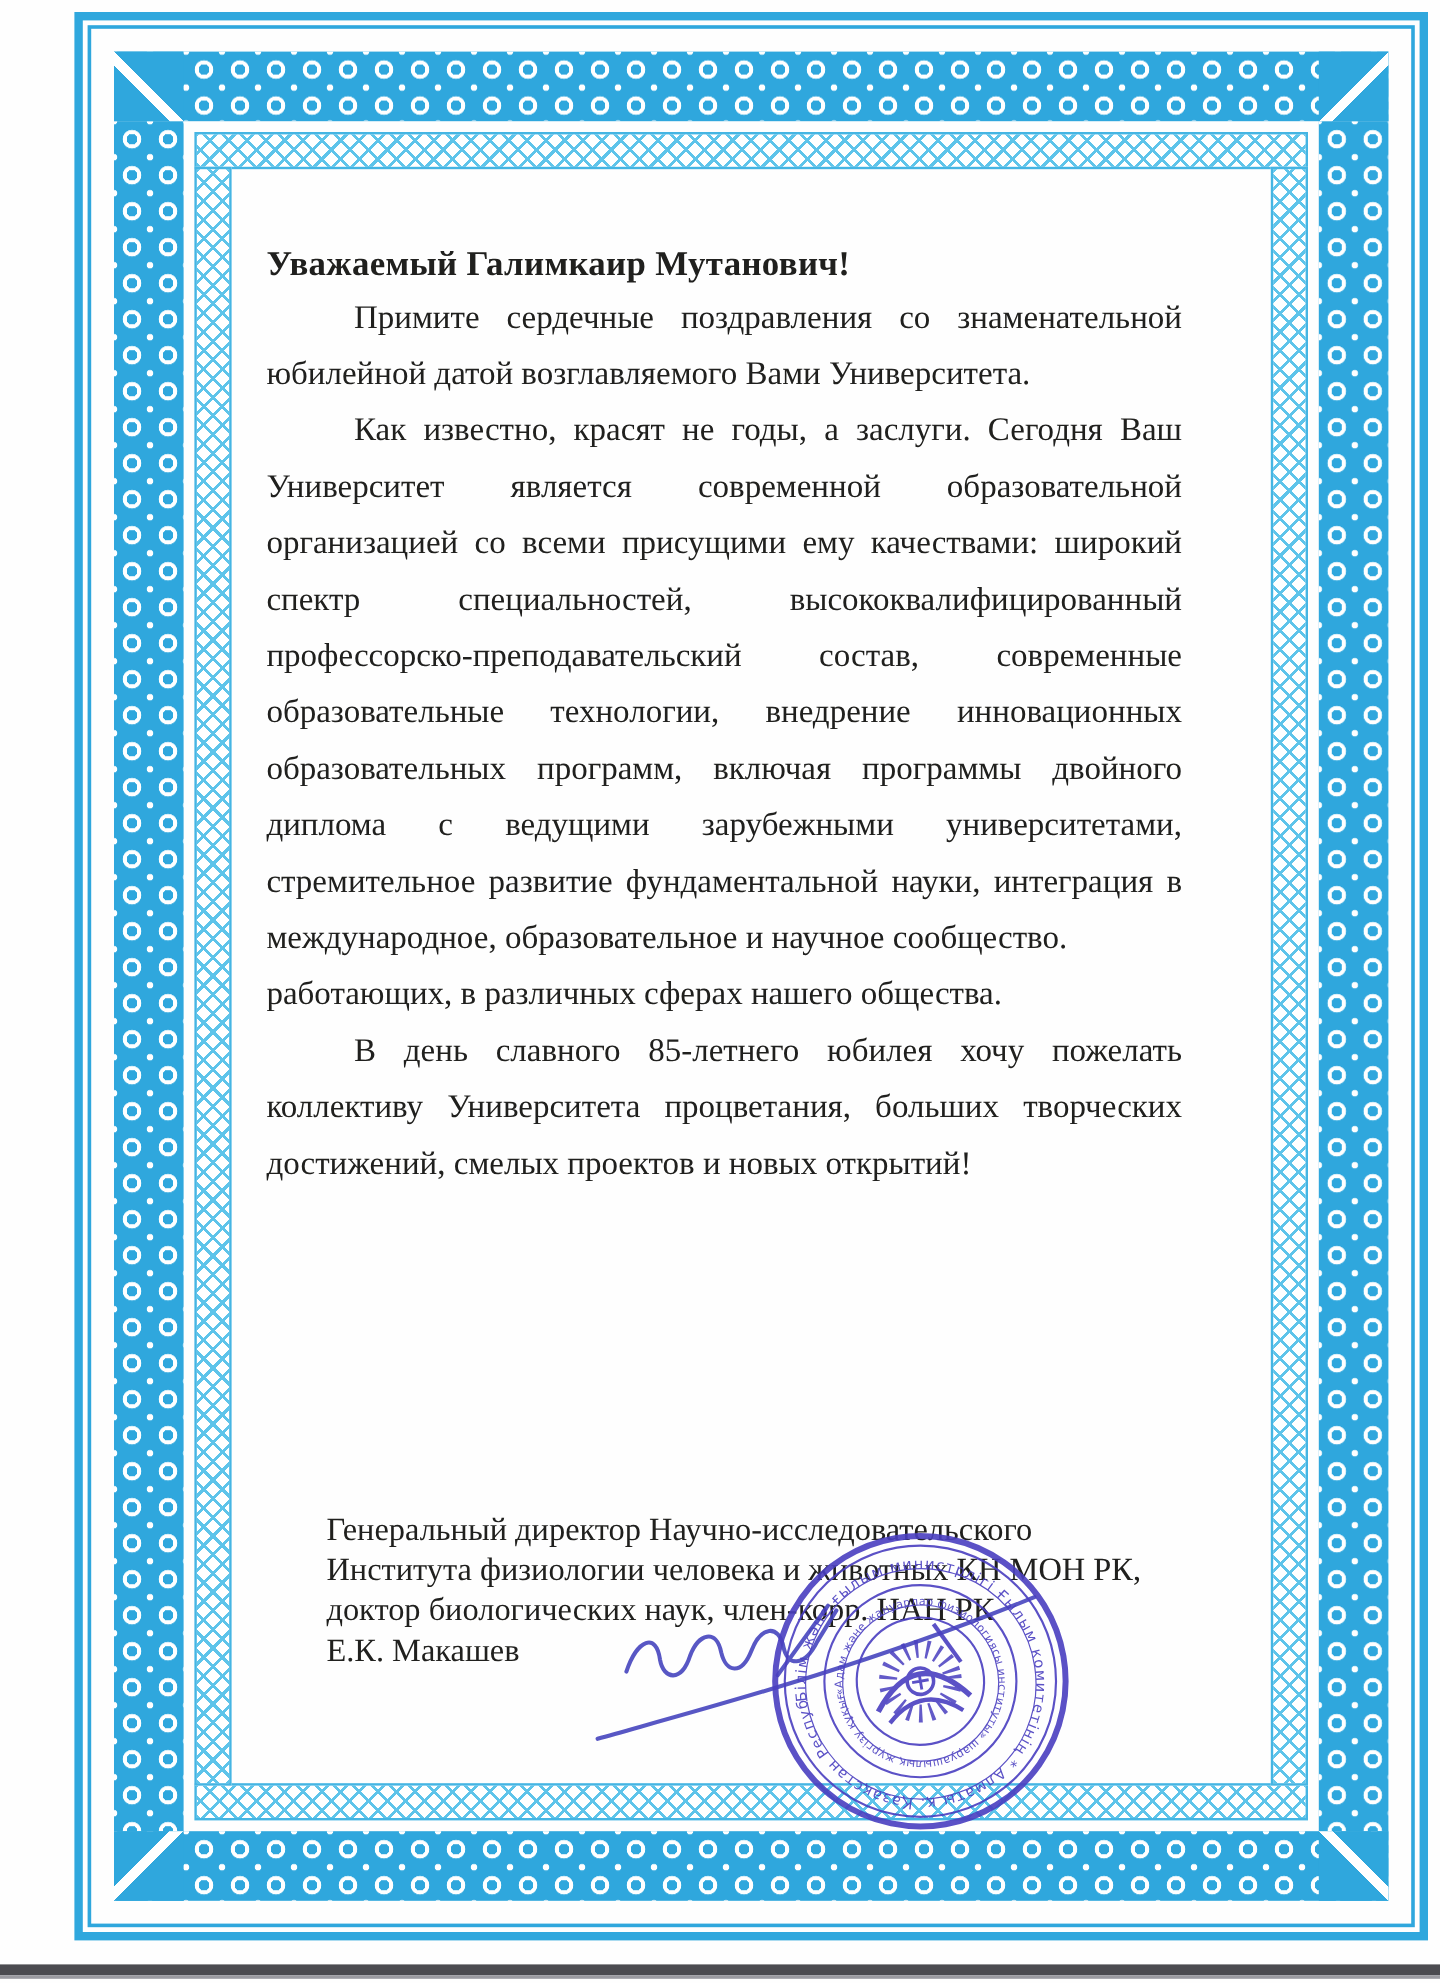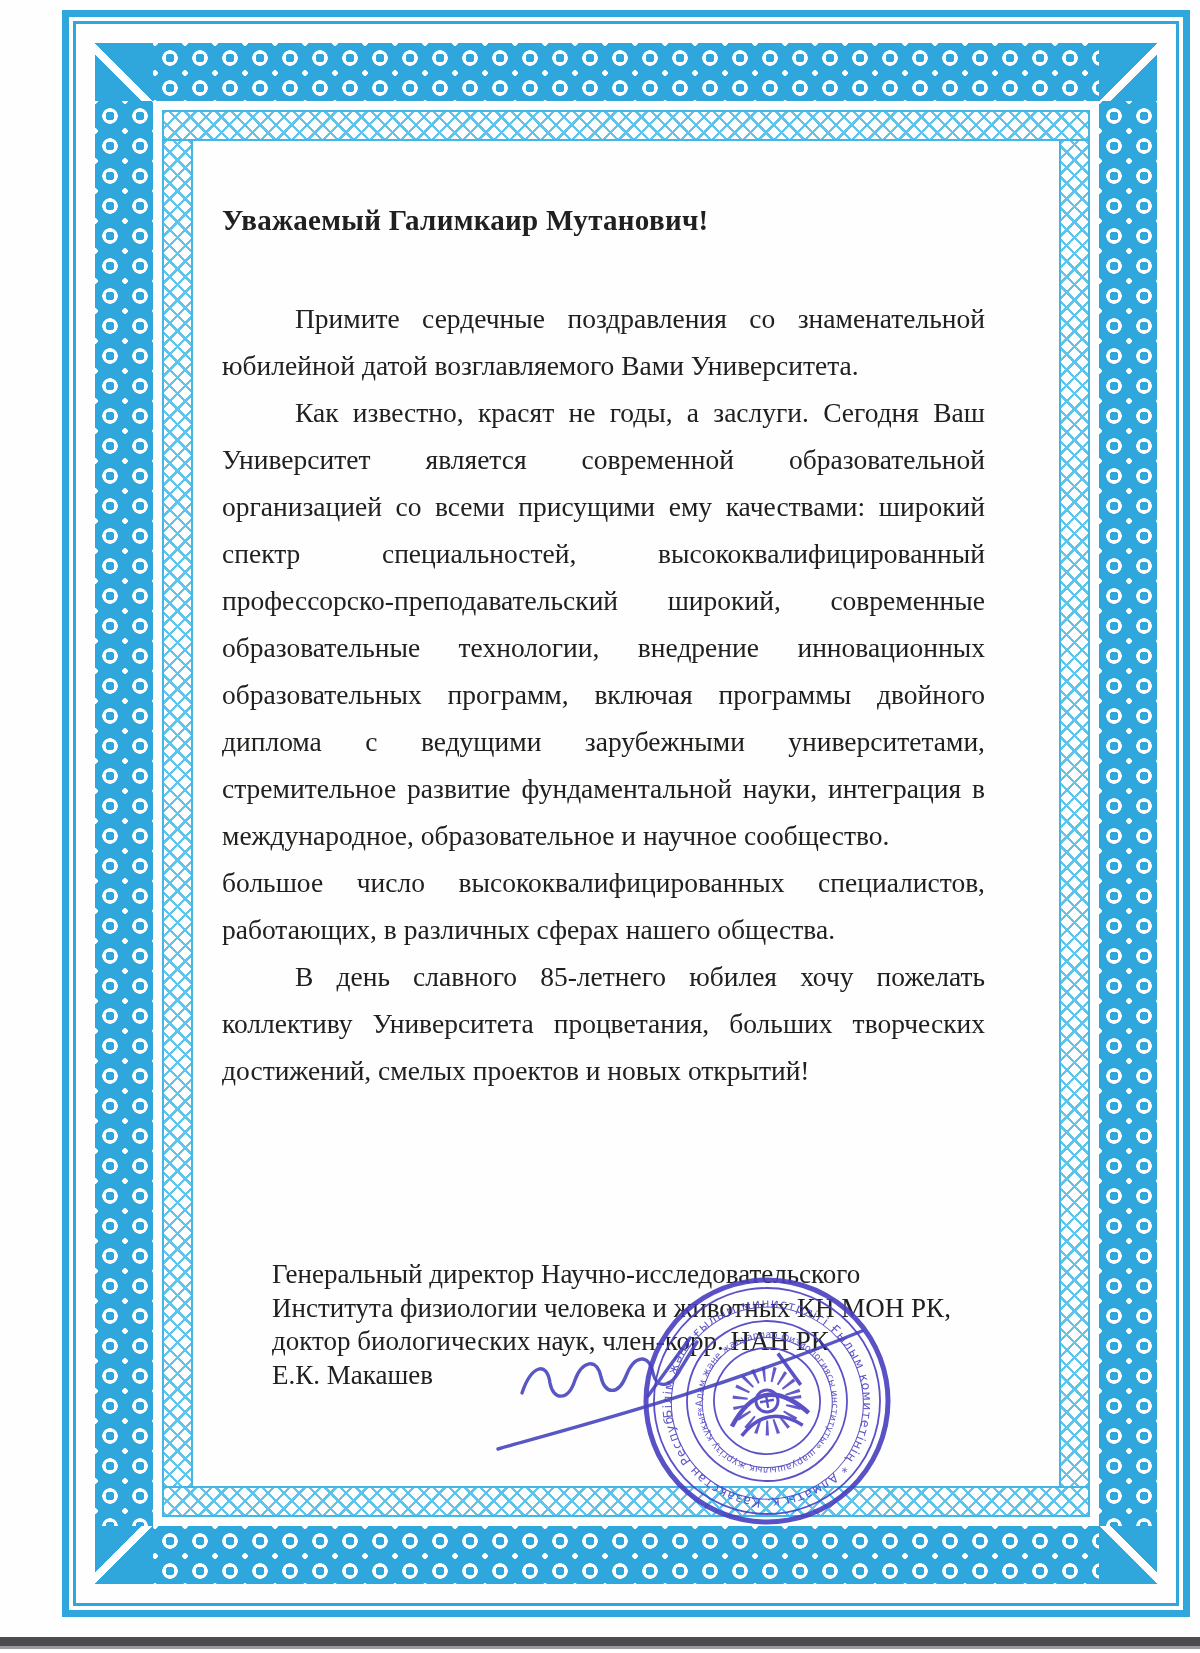--- a/index.html
+++ b/index.html
@@ -46,21 +46,21 @@
       repeating-linear-gradient(-45deg, var(--lattice) 0 2.4px, transparent 2.4px 11px);}
   .lattice.t{left:93px;right:93px;top:93px;height:31px;}
   .lattice.b{left:93px;right:93px;bottom:93px;height:31px;}
   .lattice.l{left:93px;top:122px;bottom:122px;width:31px;}
   .lattice.r{right:93px;top:122px;bottom:122px;width:31px;}
 
   
   .textblock{position:absolute;left:222px;top:182px;width:763px;}
   .title{font-weight:bold;font-size:29px;line-height:40px;text-align:left;
          margin-top:18px;padding-right:62px;letter-spacing:.3px;}
-  .bodytext{margin-top:55px;}
+  .bodytext{}
   .line{font-size:27.5px;height:47px;line-height:47px;
         text-align:justify;text-align-last:justify;white-space:nowrap;}
   .line.last{text-align-last:left;}
   .line.first{text-indent:73px;}
 
   .sigblock{position:absolute;left:272px;top:1258px;width:720px;}
   .sigline{font-size:27px;height:33.5px;line-height:33.5px;white-space:nowrap;}
 
   
   .inklayer{position:absolute;left:0;top:0;width:1200px;height:1653px;z-index:5;pointer-events:none;}
@@ -93,27 +93,26 @@
 
   <div class="textblock">
     <div class="title">Уважаемый Галимкаир Мутанович!</div>
     <div class="bodytext" id="bodytext">
         <div class="line first">Примите сердечные поздравления со знаменательной</div>
         <div class="line last">юбилейной датой возглавляемого Вами Университета.</div>
         <div class="line first">Как известно, красят не годы, а заслуги. Сегодня Ваш</div>
         <div class="line">Университет является современной образовательной</div>
         <div class="line">организацией со всеми присущими ему качествами: широкий</div>
         <div class="line">спектр специальностей, высококвалифицированный</div>
-        <div class="line">профессорско-преподавательский широкий, современные</div>
+        <div class="line">профессорско-преподавательский состав, современные</div>
         <div class="line">образовательные технологии, внедрение инновационных</div>
         <div class="line">образовательных программ, включая программы двойного</div>
         <div class="line">диплома с ведущими зарубежными университетами,</div>
         <div class="line">стремительное развитие фундаментальной науки, интеграция в</div>
         <div class="line last">международное, образовательное и научное сообщество.</div>
-        <div class="line">большое число высококвалифицированных специалистов,</div>
         <div class="line last">работающих, в различных сферах нашего общества.</div>
         <div class="line first">В день славного 85-летнего юбилея хочу пожелать</div>
         <div class="line">коллективу Университета процветания, больших творческих</div>
         <div class="line last">достижений, смелых проектов и новых открытий!</div>
       </div>
   </div>
 
   <div class="sigblock" id="sigblock">
       <div class="sigline">Генеральный директор Научно-исследовательского</div>
       <div class="sigline">Института физиологии человека и животных КН МОН РК,</div>

